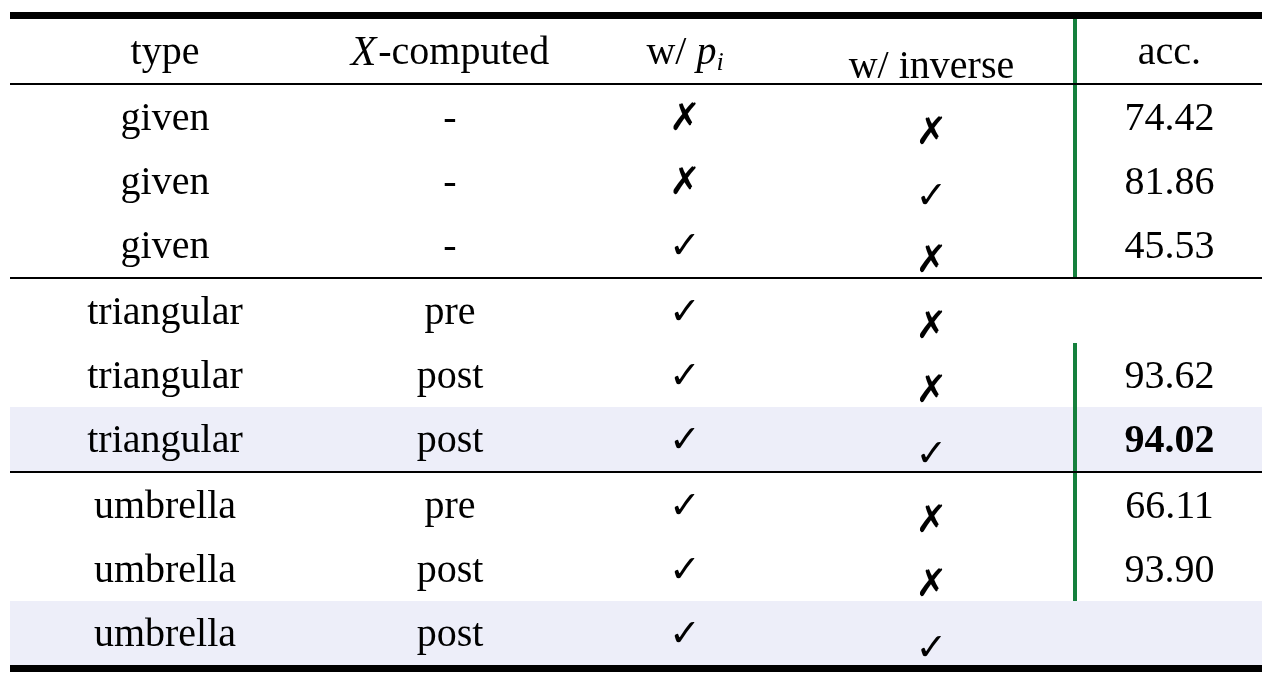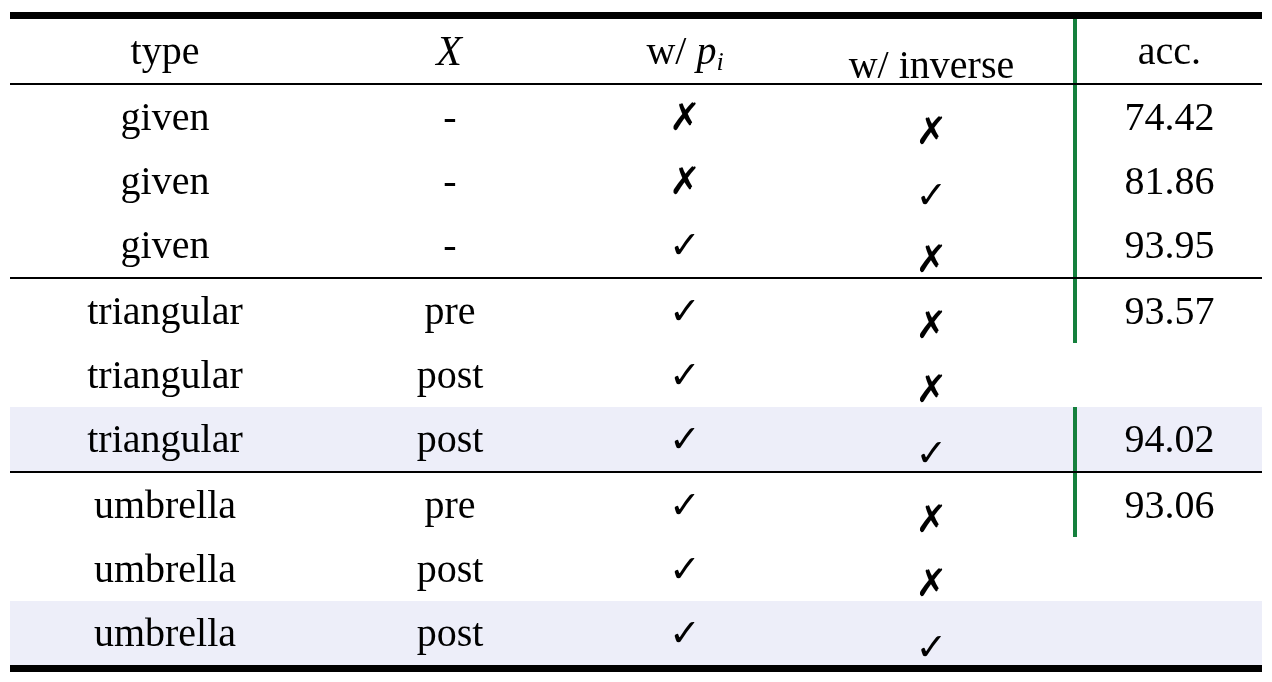--- a/index.html
+++ b/index.html
@@ -47,21 +47,21 @@
   .c1 { width: 310px; }
   .c2 { width: 260px; }
   .c3 { width: 210px; }
   .c4 { width: 283px; margin-top: 28px; }
   .c5 { flex: 1; border-left: 4px solid #15803d; }
   .mark {
     font-family: "DejaVu Sans", sans-serif;
     font-weight: 700;
     font-size: 38px;
   }
-  .bold { font-weight: 400; }
+  .bold { font-weight: 700; }
   .math-x {
     font-style: italic;
     font-size: 42px;
     padding-right: 2px;
   }
   .math-var {
     font-style: italic;
     padding-left: 8px;
   }
   .math-sub {
@@ -73,20 +73,21 @@
   .hdr-prefix { padding-right: 2px; }
 </style>
 </head>
 <body>
 
 <div class="paper-table">
   <div class="thead">
     <div class="cell c1">type</div>
     <div class="cell c2">
       <span class="math-x">X</span>
+        <span>-computed</span>
     </div>
     <div class="cell c3">
       <span class="hdr-prefix">w/</span>
       <span class="math-var">p</span>
       <span class="math-sub">i</span>
     </div>
     <div class="cell c4">w/ inverse</div>
     <div class="cell c5">acc.</div>
   </div>
   <div id="table-body">
@@ -102,54 +103,55 @@
         <div class="cell c2">-</div>
         <div class="cell c3 mark">✗</div>
         <div class="cell c4 mark">✓</div>
         <div class="cell c5">81.86</div>
       </div>
       <div class="row group-end">
         <div class="cell c1">given</div>
         <div class="cell c2">-</div>
         <div class="cell c3 mark">✓</div>
         <div class="cell c4 mark">✗</div>
-        <div class="cell c5">93.95</div>
+        <div class="cell c5">45.53</div>
       </div>
       <div class="row">
         <div class="cell c1">triangular</div>
         <div class="cell c2">pre</div>
         <div class="cell c3 mark">✓</div>
         <div class="cell c4 mark">✗</div>
-        <div class="cell c5">93.57</div>
       </div>
       <div class="row">
         <div class="cell c1">triangular</div>
         <div class="cell c2">post</div>
         <div class="cell c3 mark">✓</div>
         <div class="cell c4 mark">✗</div>
+        <div class="cell c5">93.62</div>
       </div>
       <div class="row highlight group-end">
         <div class="cell c1">triangular</div>
         <div class="cell c2">post</div>
         <div class="cell c3 mark">✓</div>
         <div class="cell c4 mark">✓</div>
         <div class="cell c5 bold">94.02</div>
       </div>
       <div class="row">
         <div class="cell c1">umbrella</div>
         <div class="cell c2">pre</div>
         <div class="cell c3 mark">✓</div>
         <div class="cell c4 mark">✗</div>
-        <div class="cell c5">93.06</div>
+        <div class="cell c5">66.11</div>
       </div>
       <div class="row">
         <div class="cell c1">umbrella</div>
         <div class="cell c2">post</div>
         <div class="cell c3 mark">✓</div>
         <div class="cell c4 mark">✗</div>
+        <div class="cell c5">93.90</div>
       </div>
       <div class="row highlight">
         <div class="cell c1">umbrella</div>
         <div class="cell c2">post</div>
         <div class="cell c3 mark">✓</div>
         <div class="cell c4 mark">✓</div>
       </div>
     </div>
 </div>
 

